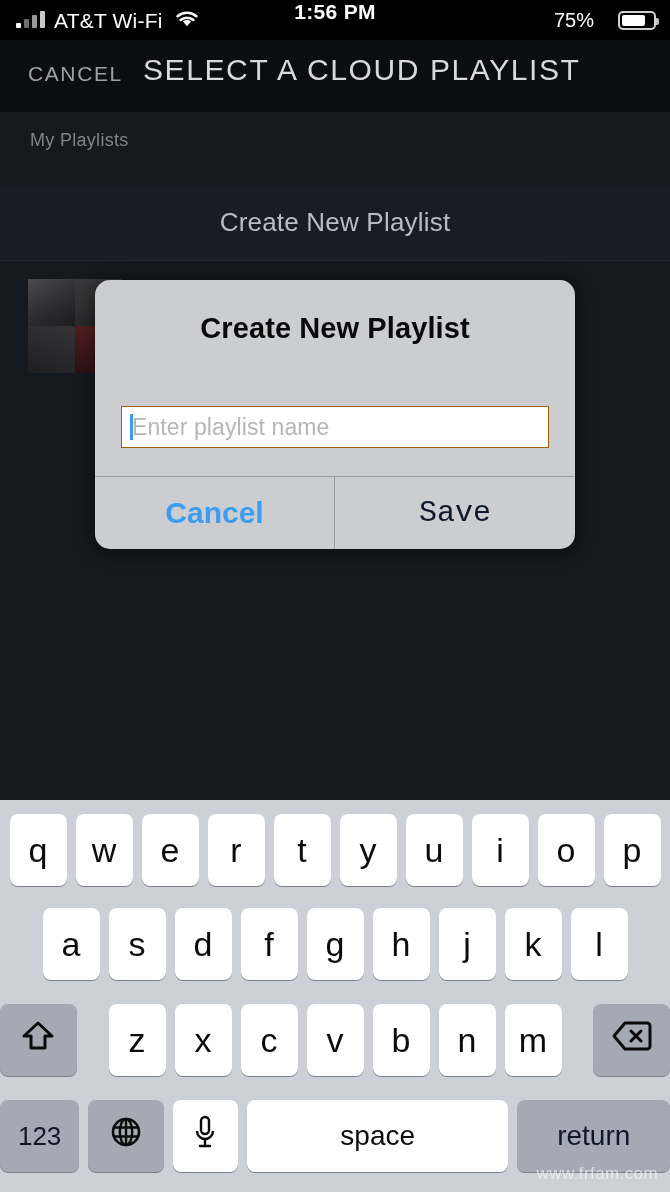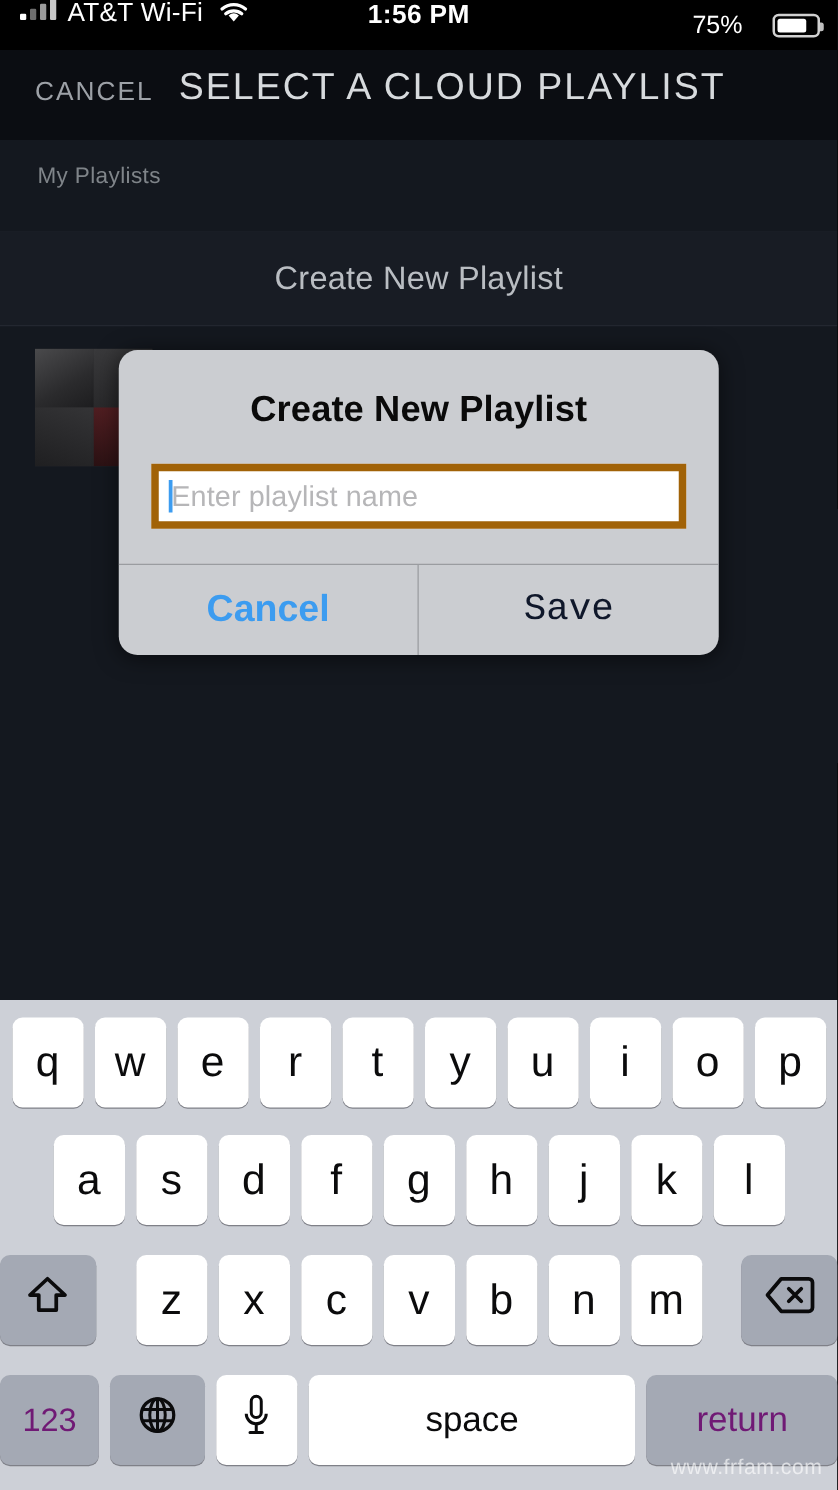--- a/index.html
+++ b/index.html
@@ -30,21 +30,21 @@
     height: 40px;
     background: #000000;
     color: #ffffff;
     z-index: 40;
   }
   .sb-left {
     position: absolute;
     left: 16px; top: 0;
     height: 40px;
     display: flex;
-    align-items: flex-start;
+    align-items: center;
     gap: 9px;
   }
   .signal-bars {
     display: flex;
     align-items: flex-end;
     gap: 3px;
     height: 16px;
   }
   .signal-bars i {
     display: block;
@@ -237,24 +237,25 @@
     color: #0a0a0a;
     letter-spacing: 0.1px;
   }
   #alert-body {
     padding: 26px 26px 28px 26px;
   }
   #playlist-name-field {
     position: relative;
     height: 40px;
     background: #ffffff;
-    border: 6px solid #a16207;
+    border: 1px solid #a16207;
     display: flex;
     align-items: center;
     padding: 0 8px;
+    margin-top: 35px;
   }
   #text-caret {
     width: 3px;
     height: 26px;
     background: #3c9cf0;
     flex: 0 0 auto;
   }
   #field-placeholder {
     font-size: 23px;
     color: #b6b6b8;
@@ -320,21 +321,21 @@
     justify-content: center;
     font-size: 34px;
     font-weight: 400;
     color: #0b0b0c;
     cursor: pointer;
     font-family: "Liberation Sans", sans-serif;
   }
   .key-letter { width: 57px; height: 72px; }
   .key-dark {
     background: #a4a9b4;
-    color: #701a75;
+    color: #0f172a;
   }
   #key-shift, #key-delete {
     width: 78px; height: 72px;
   }
   #key-123 { width: 80px; height: 72px; font-size: 26px; }
   #key-globe { width: 76px; height: 72px; }
   #key-mic { width: 66px; height: 72px; background:#ffffff; }
   #key-space { width: 264px; height: 72px; font-size: 28px; }
   #key-return { width: 154px; height: 72px; font-size: 28px; }
   .kb-spacer-sm { width: 14px; }

